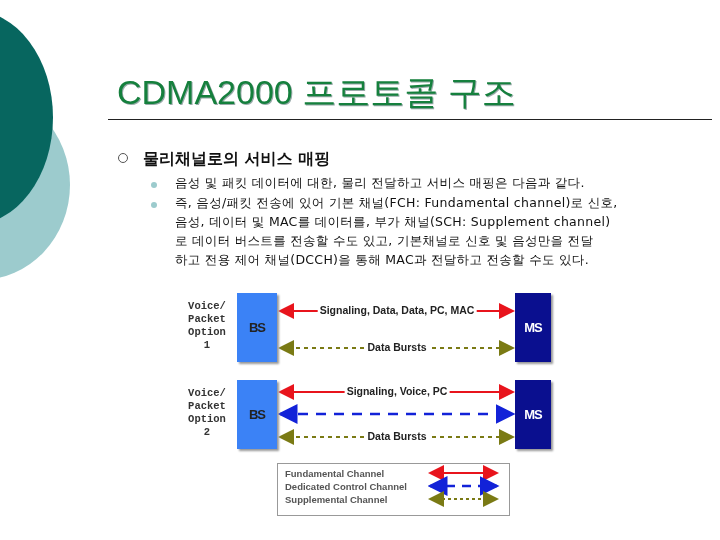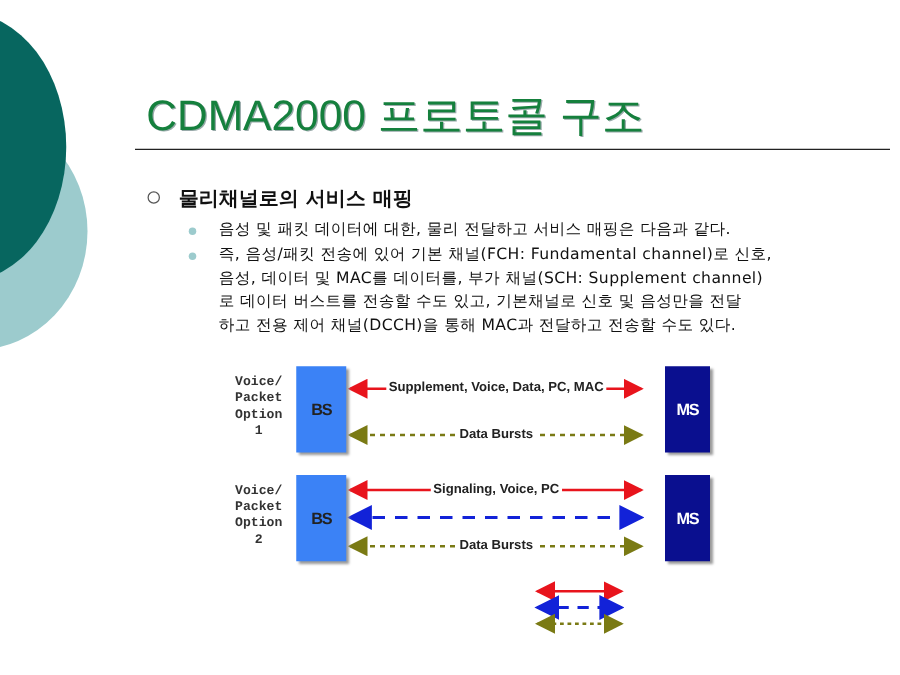--- a/index.html
+++ b/index.html
@@ -14,21 +14,21 @@
   .l1 { position:absolute; left:143px; top:149px; font-size:16px; font-weight:bold; color:#111; white-space:nowrap; }
   .l1-bullet { position:absolute; left:118px; top:153px; width:8px; height:8px; border:1px solid #555; border-radius:50%; }
   .l2-bullet { position:absolute; width:6px; height:6px; border-radius:50%; background:#9ccbcd; }
   .l2 { position:absolute; left:175px; font-size:12.5px; color:#111; white-space:nowrap; letter-spacing:0.3px; }
   .diag { position:absolute; left:185px; top:288px; width:390px; height:230px; }
   .opt-label { position:absolute; font-family:Liberation Mono, monospace; font-weight:bold; font-size:10.5px;
                color:#333; text-align:center; line-height:13px; width:44px; }
   .box { position:absolute; box-shadow:2px 2px 2px #999; display:flex; align-items:center; justify-content:center;
          font-family:"Liberation Sans", sans-serif; font-weight:bold; font-size:13px; letter-spacing:-1px; }
   .bs { background:#3b82f6; color:#222; width:40px; height:69px; }
-  .ms { background:#0a0f8f; color:#fff; width:36px; height:69px;margin-left:17px; }
+  .ms { background:#0a0f8f; color:#fff; width:36px; height:69px; }
   .arr-label { position:absolute; font-family:"Liberation Sans", sans-serif; font-weight:bold; font-size:10.5px;
                color:#222; background:#fff; padding:0 2px; white-space:nowrap; transform:translateX(-50%); }
   .legend { position:absolute; left:92px; top:175px; width:231px; height:51px; border:1px solid #999;
             font-family:"Liberation Sans", sans-serif; font-size:9.5px; font-weight:bold; color:#555; }
   .legend-item { position:absolute; left:7px; white-space:nowrap; }
   svg { position:absolute; left:0; top:0; overflow:visible; }
 </style>
 </head>
 <body>
 
@@ -86,27 +86,32 @@
   </svg>
 
   <div class="opt-label" style="left:0px; top:12px;">
     <div>Voice/</div>
     <div>Packet</div>
     <div>Option</div>
     <div>1</div>
   </div>
   <div class="box bs" style="left:52px; top:5px;">BS</div>
   <div class="box ms" style="left:330px; top:5px;">MS</div>
-  <div class="arr-label" style="left:212px; top:16px;">Supplement, Voice, Data, PC, MAC</div>
+  <div class="arr-label" style="left:212px; top:16px;">Signaling, Data, Data, PC, MAC</div>
   <div class="arr-label" style="left:212px; top:53px;">Data Bursts</div>
 
   <div class="opt-label" style="left:0px; top:99px;">
     <div>Voice/</div>
     <div>Packet</div>
     <div>Option</div>
     <div>2</div>
   </div>
   <div class="box bs" style="left:52px; top:92px;">BS</div>
   <div class="box ms" style="left:330px; top:92px;">MS</div>
   <div class="arr-label" style="left:212px; top:97px;">Signaling, Voice, PC</div>
   <div class="arr-label" style="left:212px; top:142px;">Data Bursts</div>
 
+  <div class="legend">
+    <div class="legend-item" style="top:4px;">Fundamental Channel</div>
+    <div class="legend-item" style="top:17px;">Dedicated Control Channel</div>
+    <div class="legend-item" style="top:30px;">Supplemental Channel</div>
+  </div>
 </div>
 
 </body></html>

